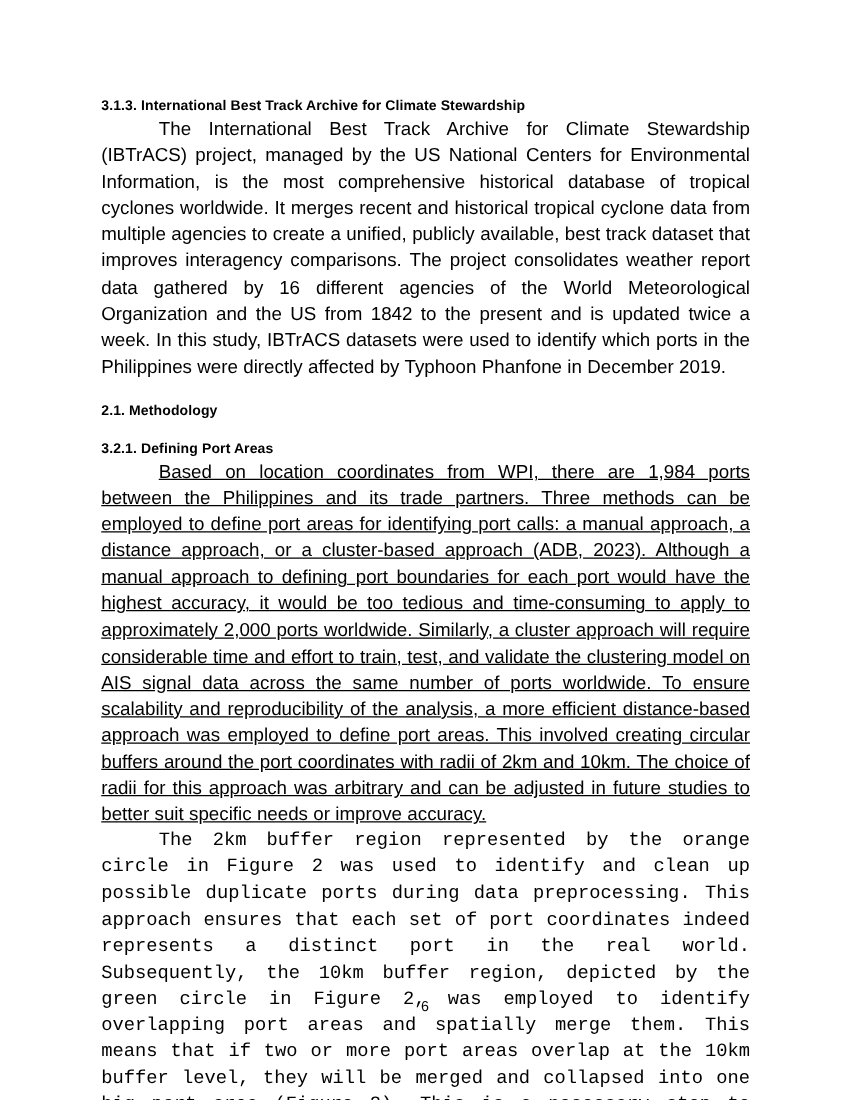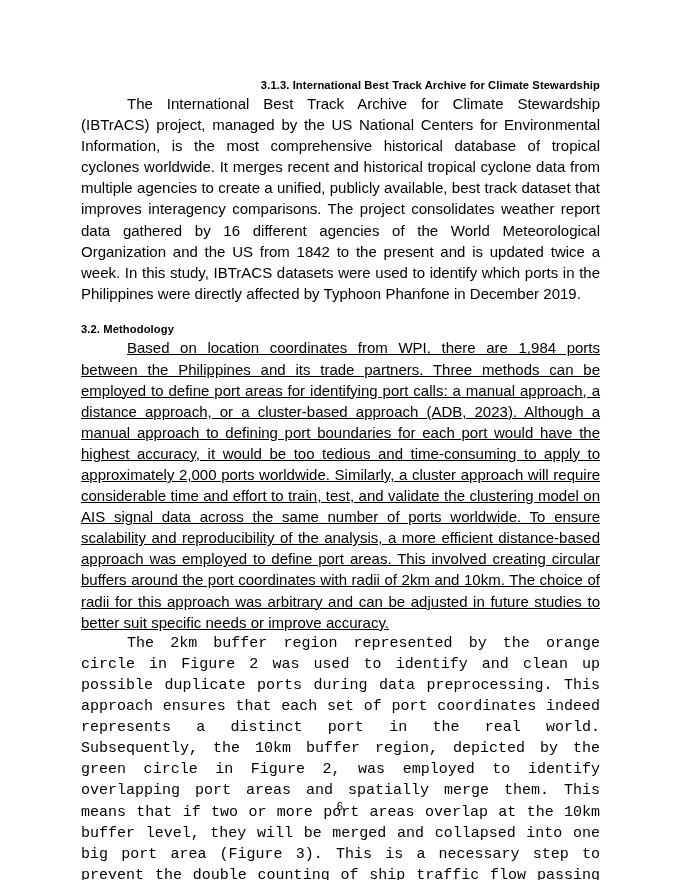--- a/index.html
+++ b/index.html
@@ -28,21 +28,21 @@
     width: 519px;
   }
   .heading {
     font-size: 11.2px;
     font-weight: bold;
     line-height: 15px;
     letter-spacing: 0.1px;
     margin: 0;
     text-align: left;
   }
-  .h-sub1 { margin-top: 0; text-align: right; }
+  .h-sub1 { margin-top: 0; }
   .h-sub2 { margin-top: 18.5px; }
   .h-sub3 { margin-top: 14.5px; }
   p.para {
     font-size: 15px;
     line-height: 21.1px;
     text-align: justify;
     text-justify: inter-word;
     text-indent: 46px;
     margin: 0;
     hyphens: none;
@@ -64,22 +64,23 @@
 </head>
 <body>
 
 <div class="page">
   <div class="content">
 
     <h3 class="heading h-sub1">3.1.3. International Best Track Archive for Climate Stewardship</h3>
 
     <p class="para p-after-h1">The International Best Track Archive for Climate Stewardship (IBTrACS) project, managed by the US National Centers for Environmental Information, is the most comprehensive historical database of tropical cyclones worldwide. It merges recent and historical tropical cyclone data from multiple agencies to create a unified, publicly available, best track dataset that improves interagency comparisons. The project consolidates weather report data gathered by 16 different agencies of the World Meteorological Organization and the US from 1842 to the present and is updated twice a week. In this study, IBTrACS datasets were used to identify which ports in the Philippines were directly affected by Typhoon Phanfone in December 2019.</p>
 
-    <h3 class="heading h-sub2">3.2. Methodology</h3>
+    <h3 class="heading h-sub2">2.1. Methodology</h3>
 
+    <h3 class="heading h-sub3">3.2.1. Defining Port Areas</h3>
 
     <p class="para p-after-h3">Based on location coordinates from WPI, there are 1,984 ports between the Philippines and its trade partners. Three methods can be employed to define port areas for identifying port calls: a manual approach, a distance approach, or a cluster-based approach (ADB, 2023). Although a manual approach to defining port boundaries for each port would have the highest accuracy, it would be too tedious and time-consuming to apply to approximately 2,000 ports worldwide. Similarly, a cluster approach will require considerable time and effort to train, test, and validate the clustering model on AIS signal data across the same number of ports worldwide. To ensure scalability and reproducibility of the analysis, a more efficient distance-based approach was employed to define port areas. This involved creating circular buffers around the port coordinates with radii of 2km and 10km. The choice of radii for this approach was arbitrary and can be adjusted in future studies to better suit specific needs or improve accuracy.</p>
 
     <p class="para p-gap">The 2km buffer region represented by the orange circle in Figure 2 was used to identify and clean up possible duplicate ports during data preprocessing. This approach ensures that each set of port coordinates indeed represents a distinct port in the real world. Subsequently, the 10km buffer region, depicted by the green circle in Figure 2, was employed to identify overlapping port areas and spatially merge them. This means that if two or more port areas overlap at the 10km buffer level, they will be merged and collapsed into one big port area (Figure 3). This is a necessary step to prevent the double counting of ship traffic flow passing through regions where multiple ports are close to each other. As a result, this approach reduces the 1,984 unique ports originally identified by WPI to 1,450 port areas.</p>
 
   </div>
 
   <div class="page-number">6</div>
 </div>
 

